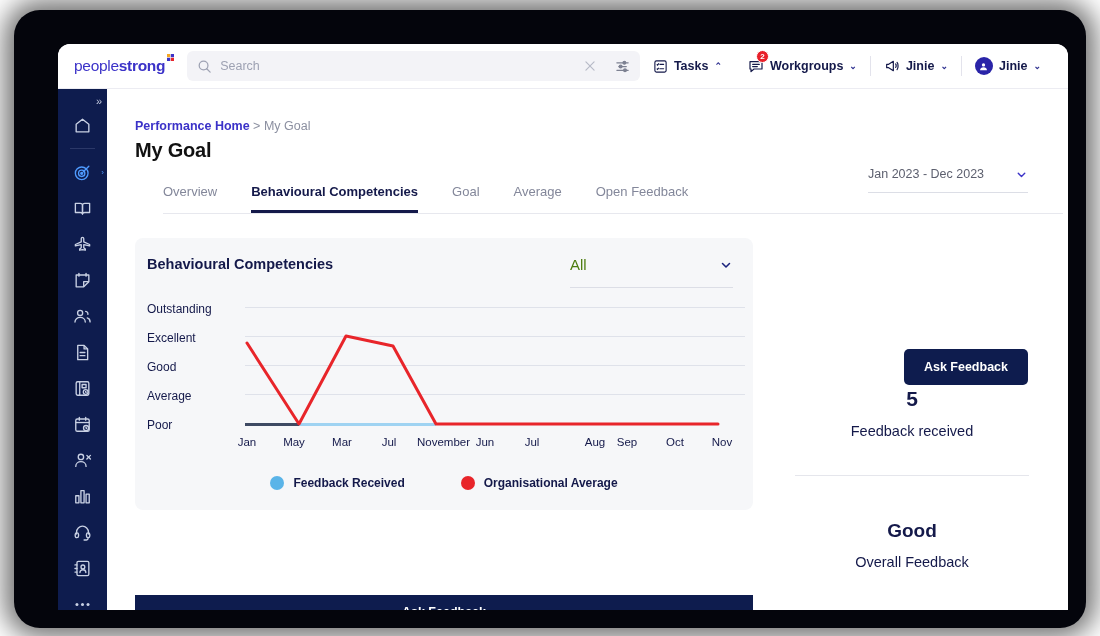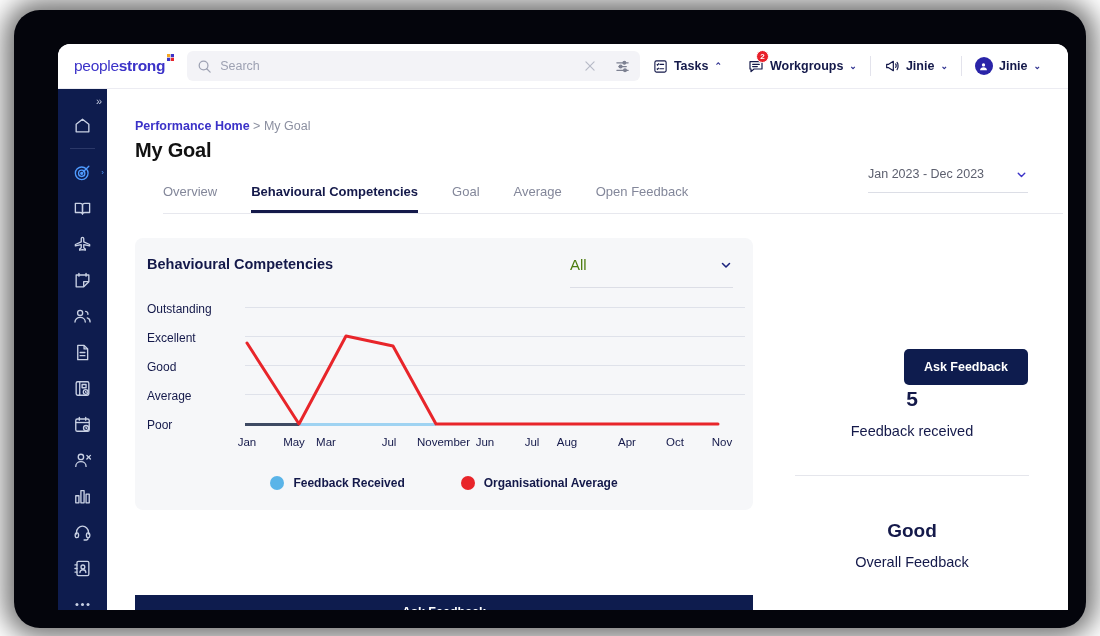--- a/index.html
+++ b/index.html
@@ -470,27 +470,27 @@
           <div id="baseline-dark"></div>
           <div id="baseline-blue"></div>
 
           <svg width="500" height="131" viewBox="0 0 500 131" style="position:absolute;left:0;top:0">
             <polyline fill="none" stroke="#e8252a" stroke-width="3" stroke-linejoin="round" stroke-linecap="round" points="2,47 54,128 101,40 148,50 191,128 238,128 285,128 332,128 379,128 426,128 473,128"></polyline>
           </svg>
         </div>
 
         <div class="xlab" style="left:80px">Jan</div>
         <div class="xlab" style="left:127px">May</div>
-        <div class="xlab" style="left:159px">Mar</div>
+        <div class="xlab" style="left:175px">Mar</div>
         <div class="xlab" style="left:222px">Jul</div>
         <div class="xlab" style="left:270px">November</div>
         <div class="xlab" style="left:318px">Jun</div>
         <div class="xlab" style="left:365px">Jul</div>
-        <div class="xlab" style="left:400px">Aug</div>
-        <div class="xlab" style="left:460px">Apr</div>
+        <div class="xlab" style="left:428px">Aug</div>
+        <div class="xlab" style="left:460px">Sep</div>
         <div class="xlab" style="left:508px">Oct</div>
         <div class="xlab" style="left:555px">Nov</div>
       </div>
 
       <div id="legend">
         <div class="leg">
           <span class="dot" style="background:#5ab4e8"></span>
           <span>Feedback Received</span>
         </div>
         <div class="leg">

